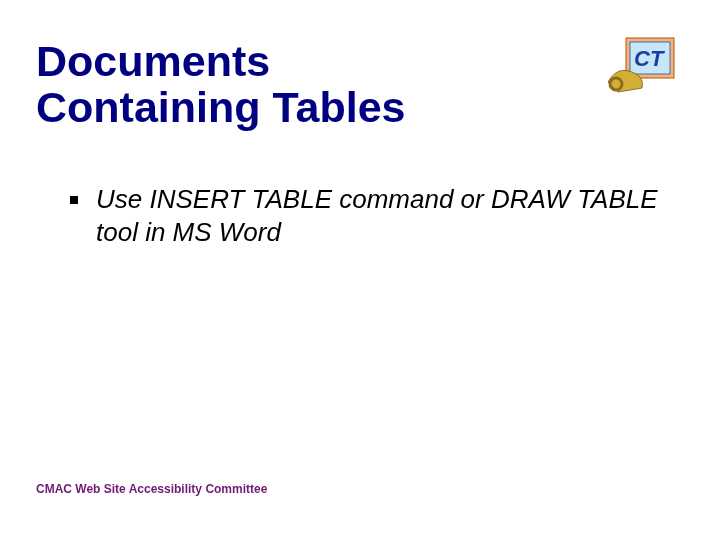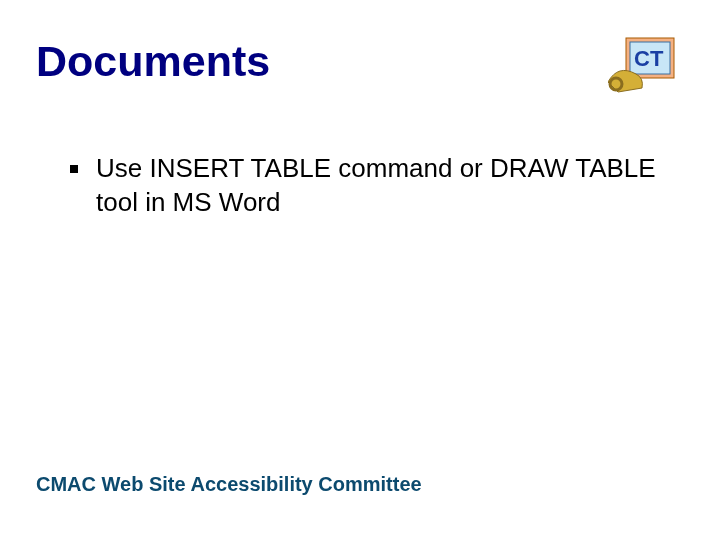--- a/index.html
+++ b/index.html
@@ -1,31 +1,32 @@
 <!DOCTYPE html>
 <html><head>
 <meta charset="utf-8">
 <style>
   * { margin: 0; padding: 0; box-sizing: border-box; }
   html, body { width: 720px; height: 540px; background: #fff; font-family: Arial, Helvetica, sans-serif; overflow: hidden; }
   .slide { position: relative; width: 720px; height: 540px; padding: 38px 19px 0 36px; }
   .title { color: #000080; font-weight: bold; font-size: 43px; line-height: 1.08; font-family: Arial, Helvetica, sans-serif; max-width: 450px; }
-  .logo { position: absolute; top: 34px; right: 34px; width: 78px; height: 64px; }
-  .bullets { margin-top: 68px; list-style: none; padding-left: 34px; }
+  .logo { position: absolute; top: 34px; right: 34px; width: 78px; height: 64px; font-style: italic; }
+  .bullets { margin-top: 52px; list-style: none; padding-left: 34px; font-style: italic; }
   .bullets li { position: relative; color: #000; font-size: 26px; line-height: 1.28; font-family: Arial, Helvetica, sans-serif; margin-bottom: 6px; padding-left: 26px; }
   .bullets li .sq { position: absolute; left: 0; top: 13px; width: 8px; height: 8px; background: #000; }
-  .footer { position: absolute; left: 36px; bottom: 44px; color: #0c4a6e; font-family: Arial, Helvetica, sans-serif; font-size: 20px; font-weight: bold; }
+  .footer { position: absolute; left: 36px; bottom: 44px; color: #701a75; font-family: Arial, Helvetica, sans-serif; font-size: 12px; font-weight: bold; }
 </style>
 </head>
 <body>
 
 <div class="slide">
 
   <h1 class="title">
     <span>Documents</span><br>
+    <span>Containing Tables</span>
   </h1>
 
   <div class="logo">
     <svg viewBox="0 0 78 64" width="78" height="64">
       <rect x="18" y="4" width="48" height="40" fill="#f4b183" stroke="#a85a00" stroke-width="1"></rect>
       <rect x="22" y="8" width="40" height="32" fill="#c8e6f7" stroke="#3b6fa0" stroke-width="1"></rect>
       <path d="M0 48 Q10 30 28 40 Q36 44 34 54 L10 58 Z" fill="#d4af37" stroke="#8a6d1f" stroke-width="1"></path>
       <circle cx="8" cy="50" r="6" fill="none" stroke="#8a6d1f" stroke-width="3"></circle>
       <text x="26" y="32" font-family="Arial Black, Arial" font-size="22" font-weight="900" fill="#1a3fa3">CT</text>
     </svg>

